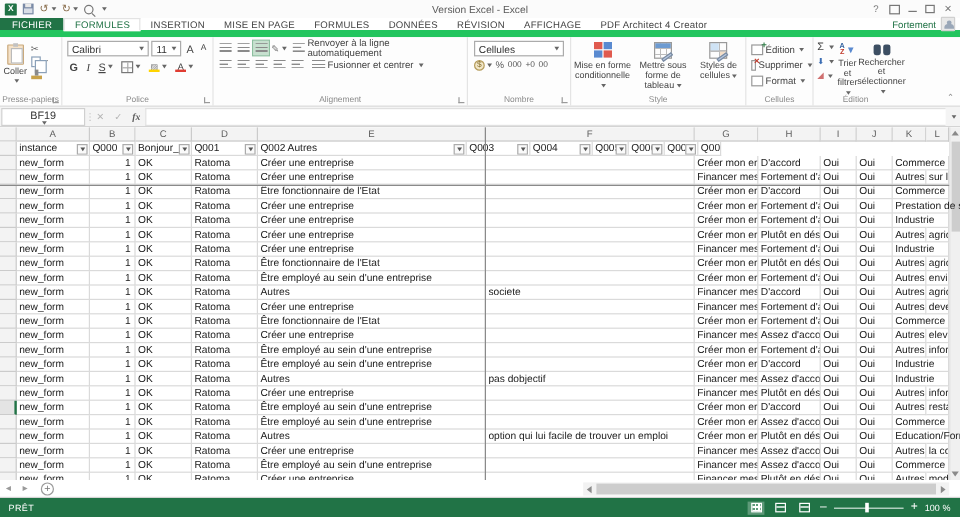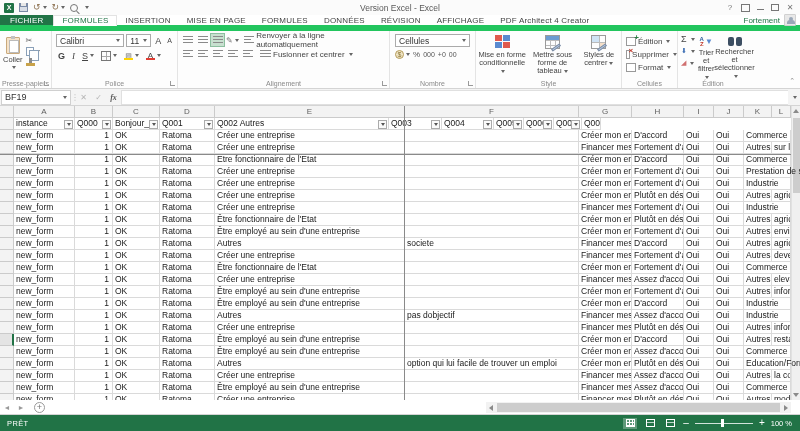--- a/index.html
+++ b/index.html
@@ -102,21 +102,21 @@
   .azico .z{color:#c0392b;}
   .binoc{width:14px;height:9px;position:relative;}
   .binoc:before,.binoc:after{content:"";position:absolute;top:0;width:6px;height:9px;background:#3d4f63;border-radius:2px;}
   .binoc:before{left:0;} .binoc:after{right:0;}
   .collapse{position:absolute;right:5px;bottom:3px;color:#888;font-size:7px;}
 
   
   #fbar{position:absolute;top:89px;left:0;width:800px;height:17px;background:#f4f4f4;
     border-bottom:1px solid #d4d4d4;display:flex;align-items:center;}
   #namebox{width:70px;height:15px;background:#fff;border:1px solid #d0d0d0;margin-left:1px;
-    display:flex;align-items:center;justify-content:space-between;padding:0 3px;font-size:9px;color:#333;}
+    display:flex;align-items:center;justify-content:space-between;padding:0 3px;font-size:9px;color:#333;flex-direction:column;}
   .fsep{width:5px;color:#bbb;text-align:center;font-size:8px;}
   .fbtn{width:15px;text-align:center;color:#b5b5b5;font-size:8px;}
   .fx{color:#5a5a5a;font-style:italic;font-family:"Liberation Serif",serif;font-weight:bold;}
   #finput{flex:1;height:15px;background:#fff;border:1px solid #e0e0e0;border-right:none;margin-right:0;}
   .fbar-dd{width:12px;text-align:center;color:#888;}
 
   
   #grid{position:absolute;top:106px;left:0;width:800px;height:294px;background:#fff;overflow:hidden;}
   .grow{display:flex;height:12px;}
   .gcell{height:12px;border-right:1px solid #dadada;border-bottom:1px solid #dadada;
@@ -362,21 +362,21 @@
         <div class="bigbtn" style="width:52px;">
           <span class="ic16 tabico">
               <span class="pencil"></span>
             </span>
           <span><span>Mettre sous forme de tableau</span><span class="dd"></span></span>
         </div>
         <div class="bigbtn" style="width:40px;">
           <span class="ic16 cellico">
               <span class="pencil"></span>
             </span>
-          <span><span>Styles de centrer</span><span class="dd"></span></span>
+          <span><span>Styles de cellules</span><span class="dd"></span></span>
         </div>
       </div>
       <div class="rglabel">Style</div>
     </div>
 
     <div class="rgroup" style="left:622px;width:56px;">
       <div style="display:flex;flex-direction:column;gap:1px;padding:4px 0 0 4px;">
         <span class="mini">
             <span class="ic10">
               <span class="plus">+</span>

